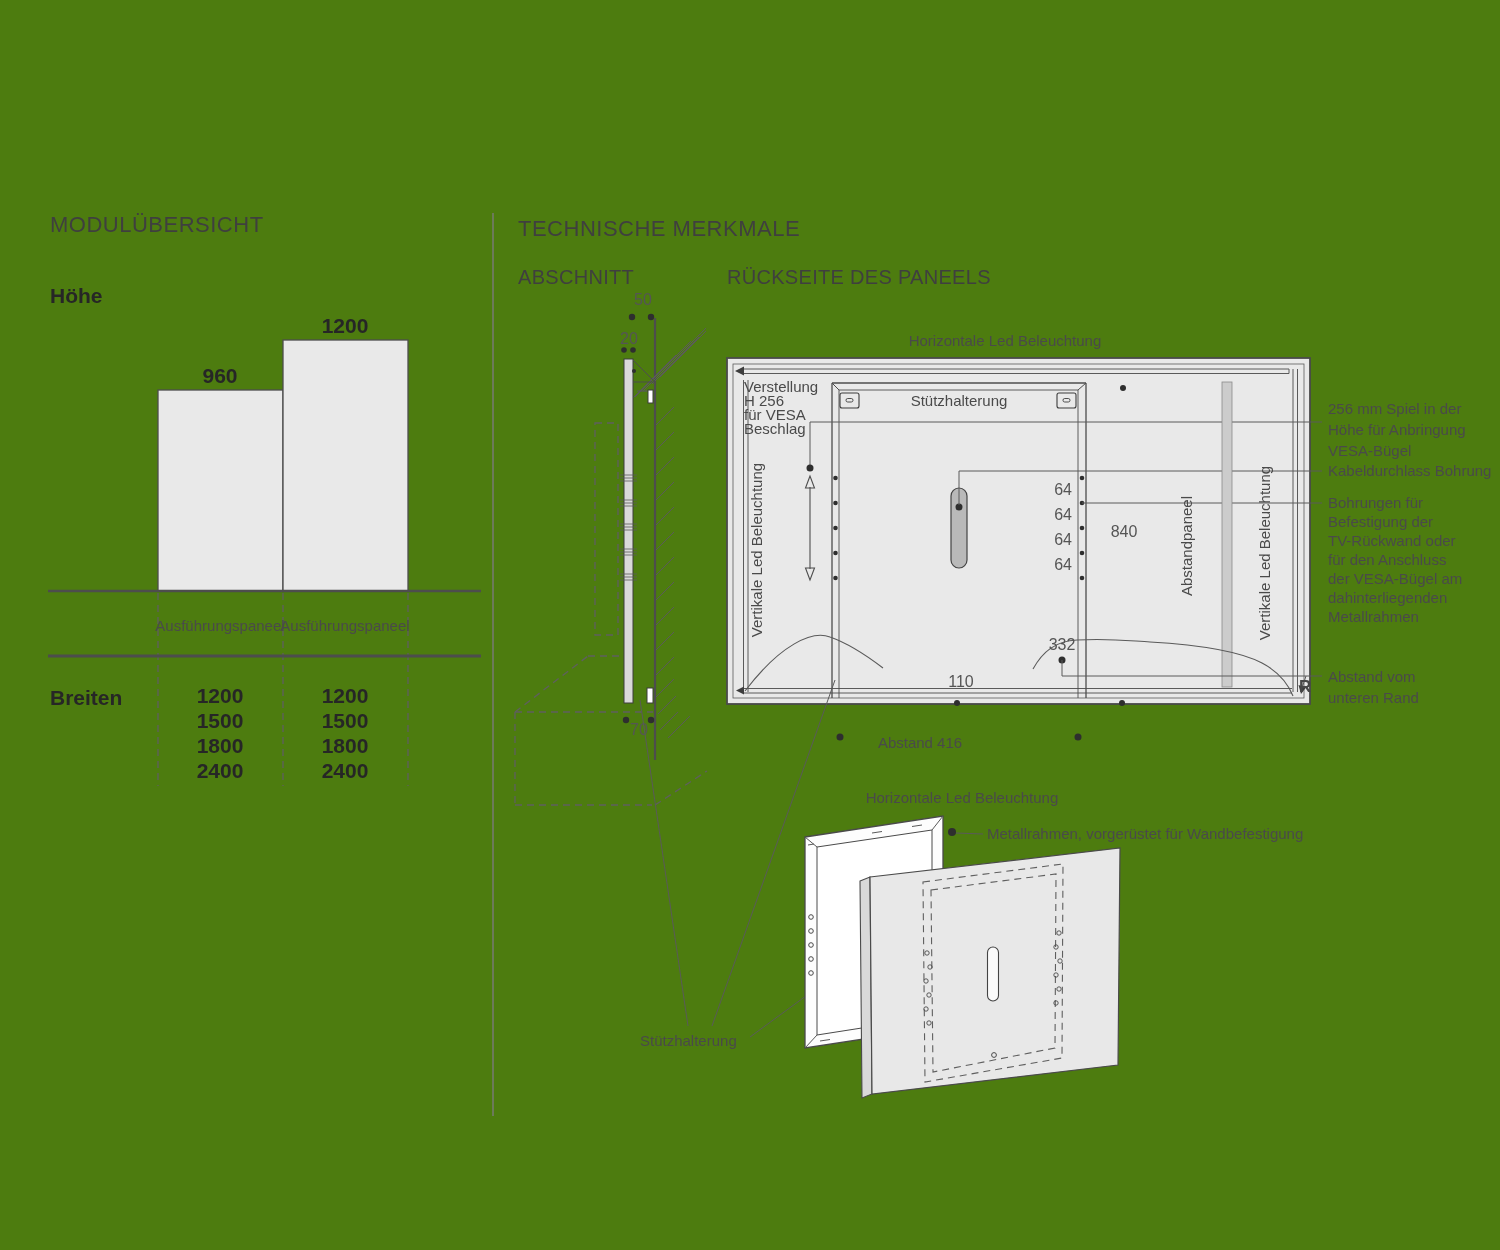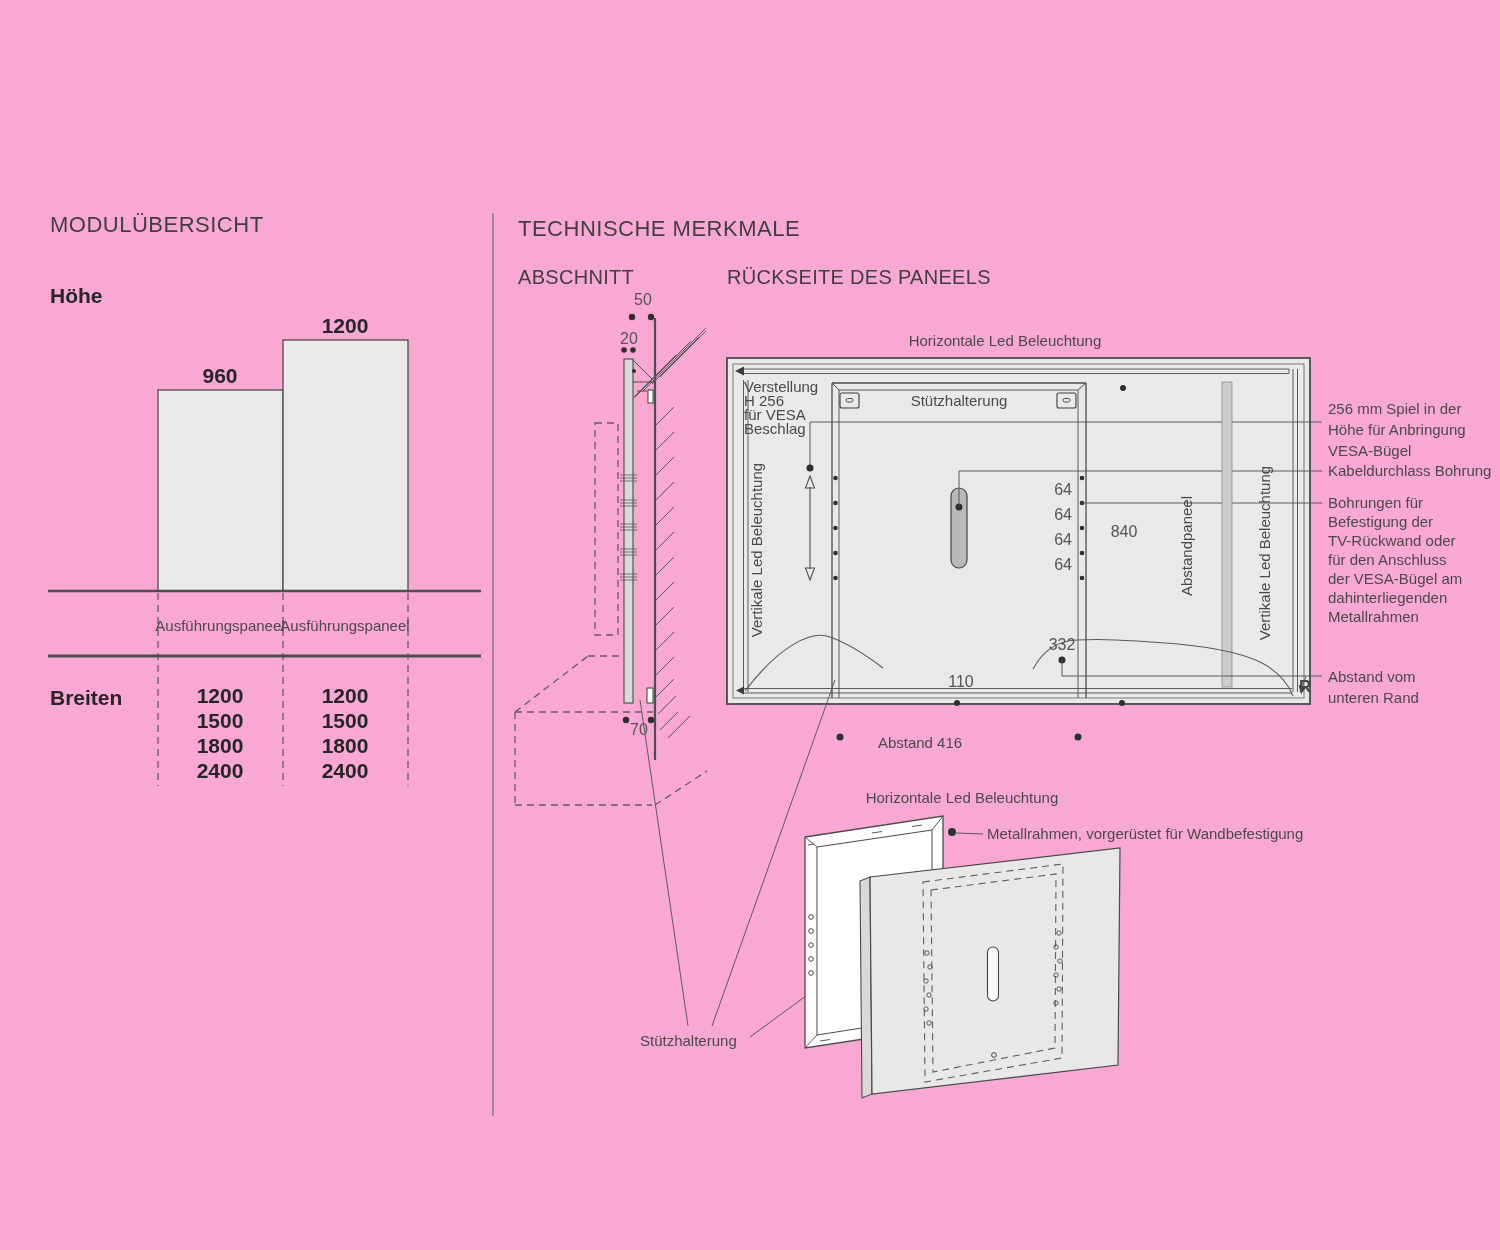--- a/index.html
+++ b/index.html
@@ -1,16 +1,16 @@
 <!DOCTYPE html>
 <html><head>
 <meta charset="utf-8">
 <style>
   html,body{margin:0;padding:0;background:#ffffff;}
-  #sheet{position:relative;width:1500px;height:1250px;background:#f9a8d4;
+  #sheet{position:relative;width:1500px;height:1250px;background:#4d7c0f;
          font-family:"Liberation Sans", sans-serif;}
   svg{position:absolute;left:0;top:0;}
   text{fill:#474747;}
   .h1{font-size:22px;letter-spacing:.5px;fill:#3f3f3f;}
   .h2{font-size:20px;letter-spacing:.3px;fill:#3f3f3f;}
   .bold{font-weight:bold;fill:#262626;font-size:21px;}
   .lbl{font-size:15px;fill:#4a4a4a;}
   .sm{font-size:15px;fill:#4a4a4a;}
   .dim{font-size:16px;fill:#555555;}
   .ln{stroke:#4d4d4d;fill:none;}

